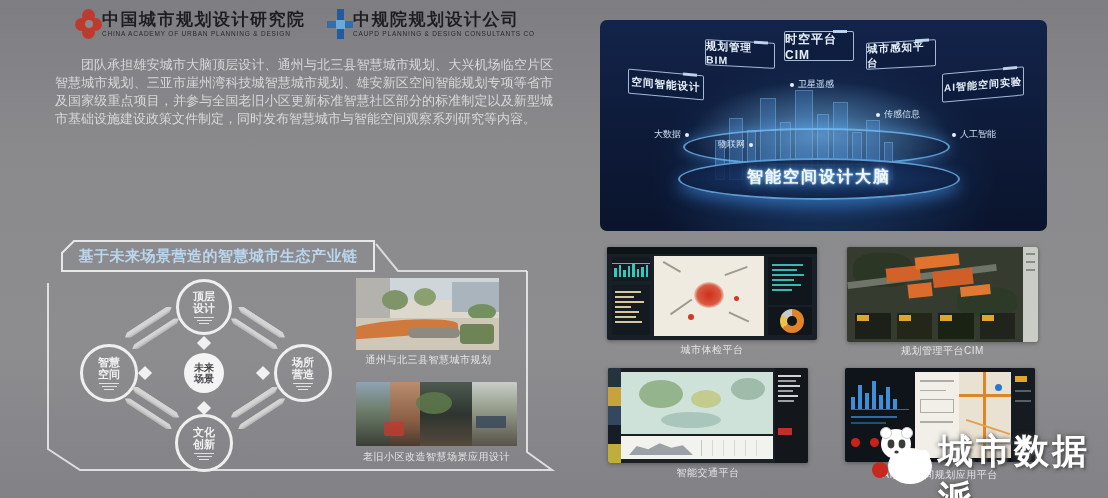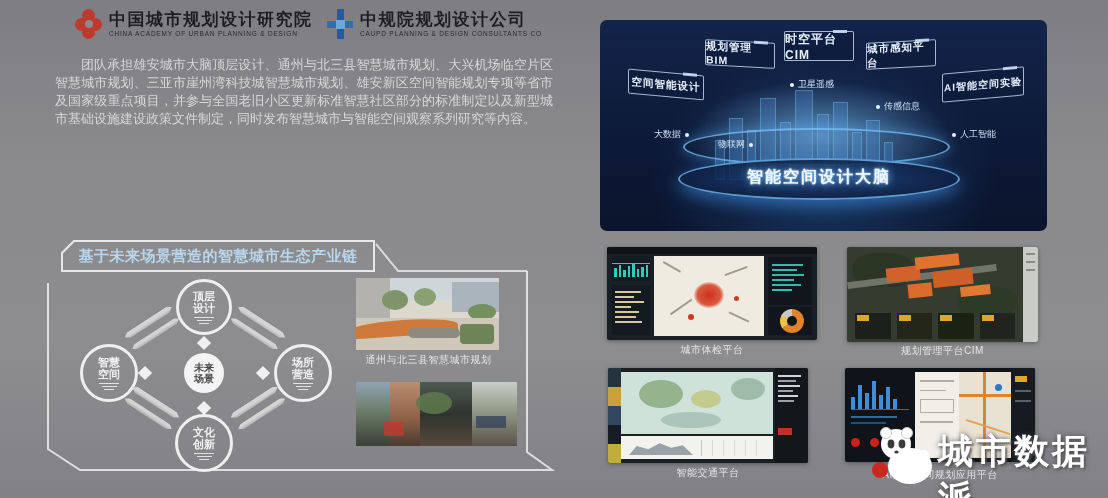--- a/index.html
+++ b/index.html
@@ -5,21 +5,21 @@
   * { margin:0; padding:0; box-sizing:border-box; }
   html,body { background:#ffffff; }
   body { font-family:"Liberation Sans","DejaVu Sans",sans-serif; }
   #canvas {
     position:relative; width:1108px; height:498px; overflow:hidden;
     background:linear-gradient(180deg,#7e7e82 0%, #8a8a8d 30%, #8d8d90 70%, #828286 100%);
   }
   .abs { position:absolute; }
 
   
-  .org { display:flex; align-items:center; gap:7px; }
+  .org { display:flex; align-items:center; }
   .org-text .main { font-size:17px; font-weight:bold; color:#1e1e20; letter-spacing:1.5px; line-height:1.05; }
   .org-text .sub  { font-size:6.5px; color:#2a2a2c; letter-spacing:.8px; margin-top:2px; }
   .logo1-icon { width:27px; height:30px; position:relative; }
   .logo1-icon i { position:absolute; border-radius:50%; background:#bf3a2e; }
   .logo1-icon .a{width:13px;height:13px;left:7px;top:0;}
   .logo1-icon .b{width:13px;height:13px;left:0;top:9px;}
   .logo1-icon .c{width:13px;height:13px;left:14px;top:9px;}
   .logo1-icon .d{width:13px;height:13px;left:7px;top:17px;}
   .logo1-icon .e{width:8px;height:8px;left:9.5px;top:11px;background:#8a8a8d;}
   .logo2-icon { width:26px; height:30px; position:relative; }
@@ -217,20 +217,21 @@
 
   <div class="abs photo" style="left:356px; top:382px; width:161px; height:64px; background:#5a564e; display:flex;">
     <div style="width:34px;height:100%;background:linear-gradient(180deg,#8fa3b4 0%,#6d7d6a 45%,#3a3f36 100%);"></div>
     <div style="width:30px;height:100%;background:linear-gradient(180deg,#b98d6e 0%,#8a5f45 60%,#4a3a30 100%);"></div>
     <div style="width:52px;height:100%;background:linear-gradient(180deg,#4e5a50 0%,#2e3430 50%,#55493c 100%);"></div>
     <div style="width:45px;height:100%;background:linear-gradient(180deg,#c8cdc9 0%,#97a08e 40%,#59524a 100%);"></div>
     <div class="ph-part" style="left:60px;top:10px;width:36px;height:22px;border-radius:50%;background:#5f7a4c;opacity:.85;"></div>
     <div class="ph-part" style="left:28px;top:40px;width:20px;height:14px;background:#c23a30;opacity:.8;border-radius:2px;"></div>
     <div class="ph-part" style="left:120px;top:34px;width:30px;height:12px;background:#3e4b5c;opacity:.9;"></div>
   </div>
+  <div class="abs caption" style="left:346px; top:450px; width:181px;">老旧小区改造智慧场景应用设计</div>
 
   <div class="abs banner" style="left:600px; top:20px; width:447px; height:211px;">
 
     <div class="abs holo-glow" style="left:90px; top:60px; width:260px; height:110px;"></div>
     <div class="abs holo-bars" style="left:115px; top:68px; height:92px;">
       <i style="width:10px;height:40px;"></i>
         <i style="width:14px;height:62px;"></i>
         <i style="width:9px;height:50px;"></i>
       <i style="width:16px;height:82px;"></i>
         <i style="width:11px;height:58px;"></i>
@@ -253,21 +254,21 @@
     <div class="tech-box" style="left:342px; top:50px; width:82px; height:29px; transform:skewY(-5deg); font-size:10px;">AI智能空间实验</div>
 
     <div class="bullet" style="left:190px; top:58px;">
       <span class="dot"></span>
       <span>卫星遥感</span>
     </div>
     <div class="bullet" style="left:118px; top:80px;margin-top:38px;">
       <span>物联网</span>
       <span class="dot"></span>
     </div>
-    <div class="bullet" style="left:276px; top:80px;">
+    <div class="bullet" style="left:276px; top:88px;">
       <span class="dot"></span>
       <span>传感信息</span>
     </div>
     <div class="bullet" style="left:54px; top:108px;">
       <span>大数据</span>
       <span class="dot"></span>
     </div>
     <div class="bullet" style="left:352px; top:108px;">
       <span class="dot"></span>
       <span>人工智能</span>

